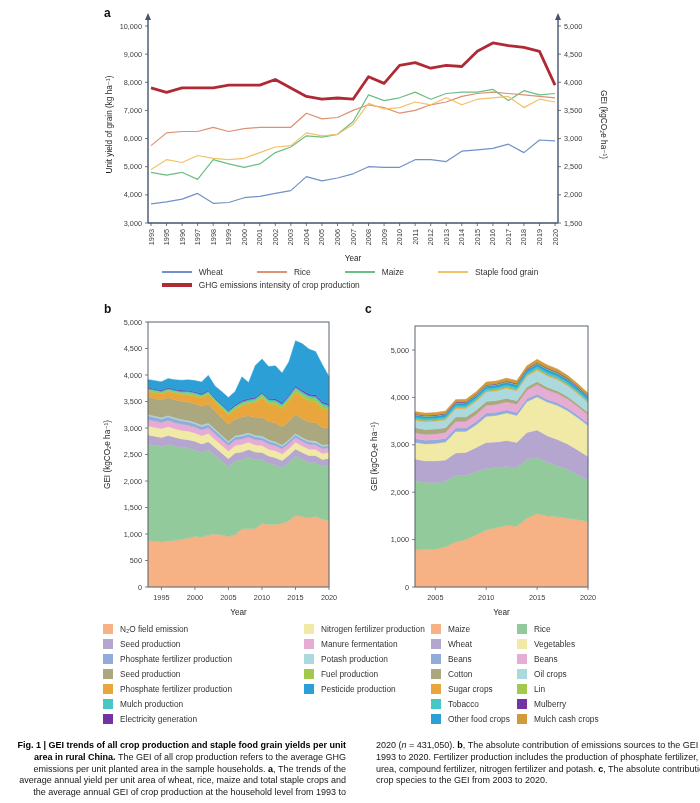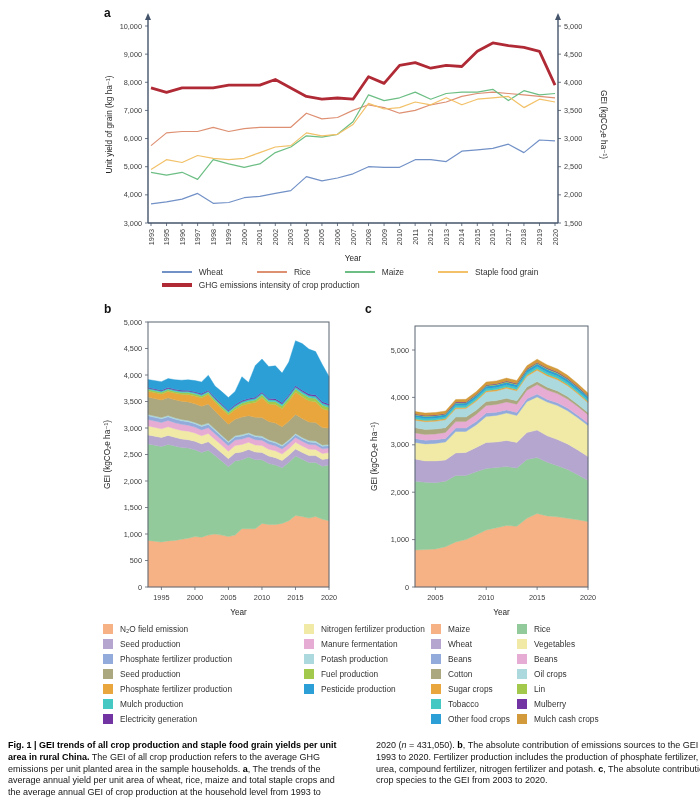--- a/index.html
+++ b/index.html
@@ -14,21 +14,21 @@
   #legend-a .inner{display:flex;flex-direction:column;gap:3px;}
   .lrow{display:flex;align-items:center;gap:34px;}
   .litem{display:flex;align-items:center;gap:7px;font-size:8.4px;color:#333;}
   .lline{display:inline-block;width:30px;height:1.6px;}
   .lline.thick{height:3.4px;}
   .lcol{position:absolute;display:flex;flex-direction:column;}
   .sitem{display:flex;align-items:flex-start;gap:7px;font-size:8.3px;line-height:10px;color:#333;margin-bottom:5px;}
   .swatch{flex:0 0 auto;width:10px;height:10px;margin-top:0;}
   #caption{position:absolute;left:8px;top:740px;width:689px;font-size:9px;line-height:11.8px;color:#161616;}
   #caption .col{position:absolute;top:0;}
-  #caption .col1{left:0;width:338px;}
+  #caption .col1{left:0;width:338px;text-align:right;}
   #caption .col2{left:344px;width:345px;margin-left:24px;}
   #caption b{font-weight:bold;color:#000;}
   .tick-text{font-size:7.3px;fill:#3d3d3d;}
   .ax-title{font-size:8.2px;fill:#262626;}
 </style>
 </head>
 <body>
 
 <div id="fig">
   <div class="panel-label" style="left:104px;top:6px;">a</div>

